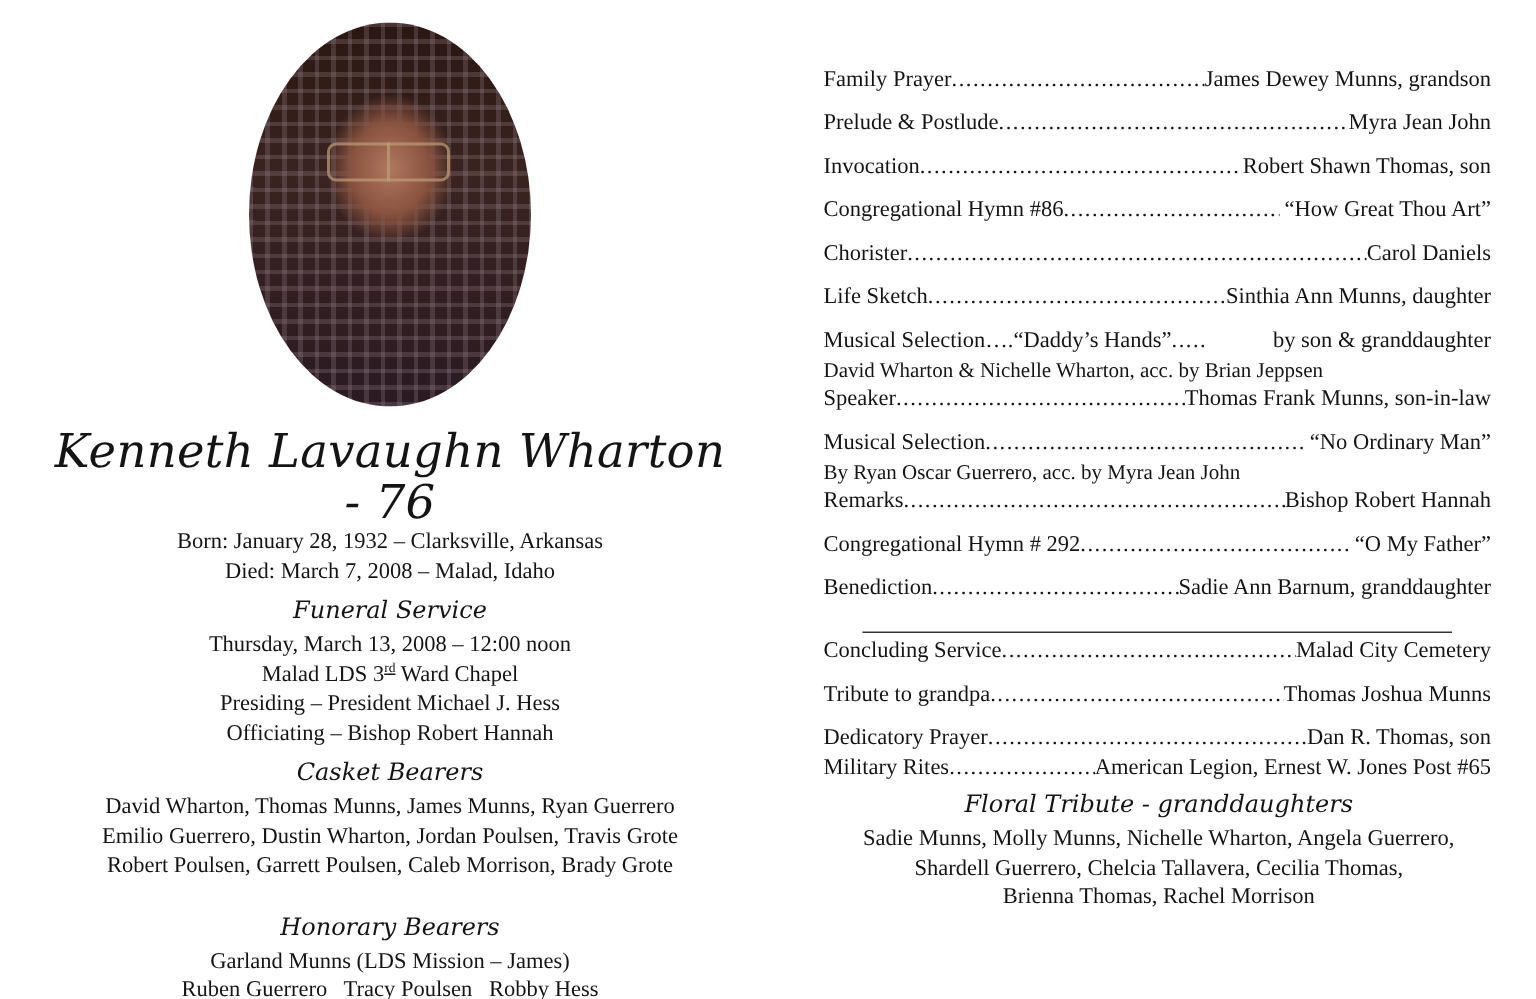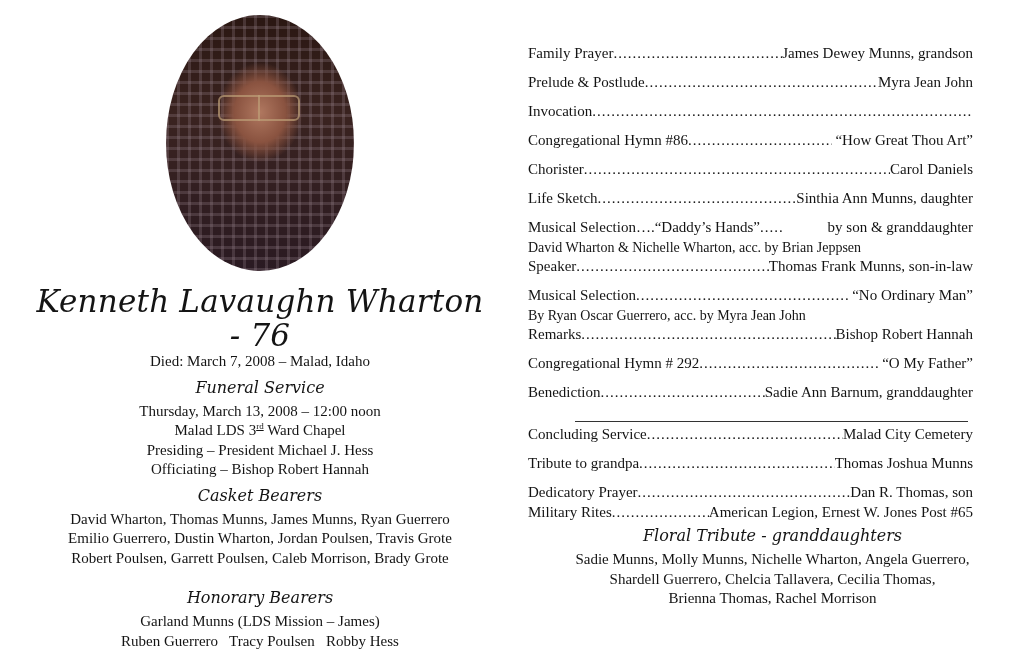--- a/index.html
+++ b/index.html
@@ -26,41 +26,42 @@
   .left {
     position: absolute; left: 30px; width: 460px; top: 284px; text-align: center;
   }
   .script {
     font-family: "DejaVu Serif", "Liberation Serif", serif; font-style: italic;
   }
   .name { font-size: 31px; line-height: 34px; letter-spacing: 0.2px; }
   .heading { font-size: 16px; line-height: 28px; }
   .line { font-size: 15px; line-height: 19.5px; white-space: nowrap; }
   .line sup { font-size: 9px; line-height: 0; text-decoration: underline; }
-  .right { position: absolute; left: 528px; width: 445px; top: 44px; }
+  .right { position: absolute; left: 549px; width: 445px; top: 44px; }
   .prog {
     font-size: 15px; line-height: 19.5px; display: flex; white-space: nowrap; overflow: hidden;
   }
   .prog .lbl { flex: 0 0 auto; }
   .prog .dots { flex: 1 1 auto; overflow: hidden; letter-spacing: 1px; }
   .prog .dots::before { content: "......................................................................................................................................................"; }
   .prog .val { flex: 0 0 auto; }
   .center { text-align: left; font-size: 14px; line-height: 19.5px; white-space: nowrap; }
   .divider { position: absolute; left: 575px; top: 421px; width: 393px; height: 1px; background: #333; }
   .floral { position: absolute; left: 540px; width: 465px; top: 522px; text-align: center; }
 </style>
 </head>
 <body>
 
 <div class="photo">
   <div class="glasses"></div>
 </div>
 
 <div class="left">
   <div class="script name">Kenneth Lavaughn Wharton - 76</div>
+  <div class="line">Born: January 28, 1932 – Clarksville, Arkansas</div>
   <div class="line">Died: March 7, 2008 – Malad, Idaho</div>
 
   <div class="script heading" style="margin-top:2px">Funeral Service</div>
   <div class="line">Thursday, March 13, 2008 – 12:00 noon</div>
   <div class="line"><span>Malad LDS 3</span><sup>rd</sup><span> Ward Chapel</span></div>
   <div class="line">Presiding – President Michael J. Hess</div>
   <div class="line">Officiating – Bishop Robert Hannah</div>
 
   <div class="script heading" style="margin-top:2px">Casket Bearers</div>
   <div class="line">David Wharton, Thomas Munns, James Munns, Ryan Guerrero</div>
@@ -79,20 +80,21 @@
       <span class="val">James Dewey Munns, grandson</span>
     </div>
   <div class="prog" style="margin-bottom:9.5px">
       <span class="lbl">Prelude &amp; Postlude</span>
       <span class="dots"></span>
       <span class="val">Myra Jean John</span>
     </div>
   <div class="prog" style="margin-bottom:9.5px">
       <span class="lbl">Invocation</span>
       <span class="dots"></span>
+      <span class="val">Robert Shawn Thomas, son</span>
     </div>
   <div class="prog" style="margin-bottom:9.5px">
       <span class="lbl">Congregational Hymn #86</span>
       <span class="dots"></span>
       <span class="val" style="white-space:pre"> “How Great Thou Art”</span>
     </div>
   <div class="prog" style="margin-bottom:9.5px">
       <span class="lbl">Chorister</span>
       <span class="dots"></span>
       <span class="val">Carol Daniels</span>

